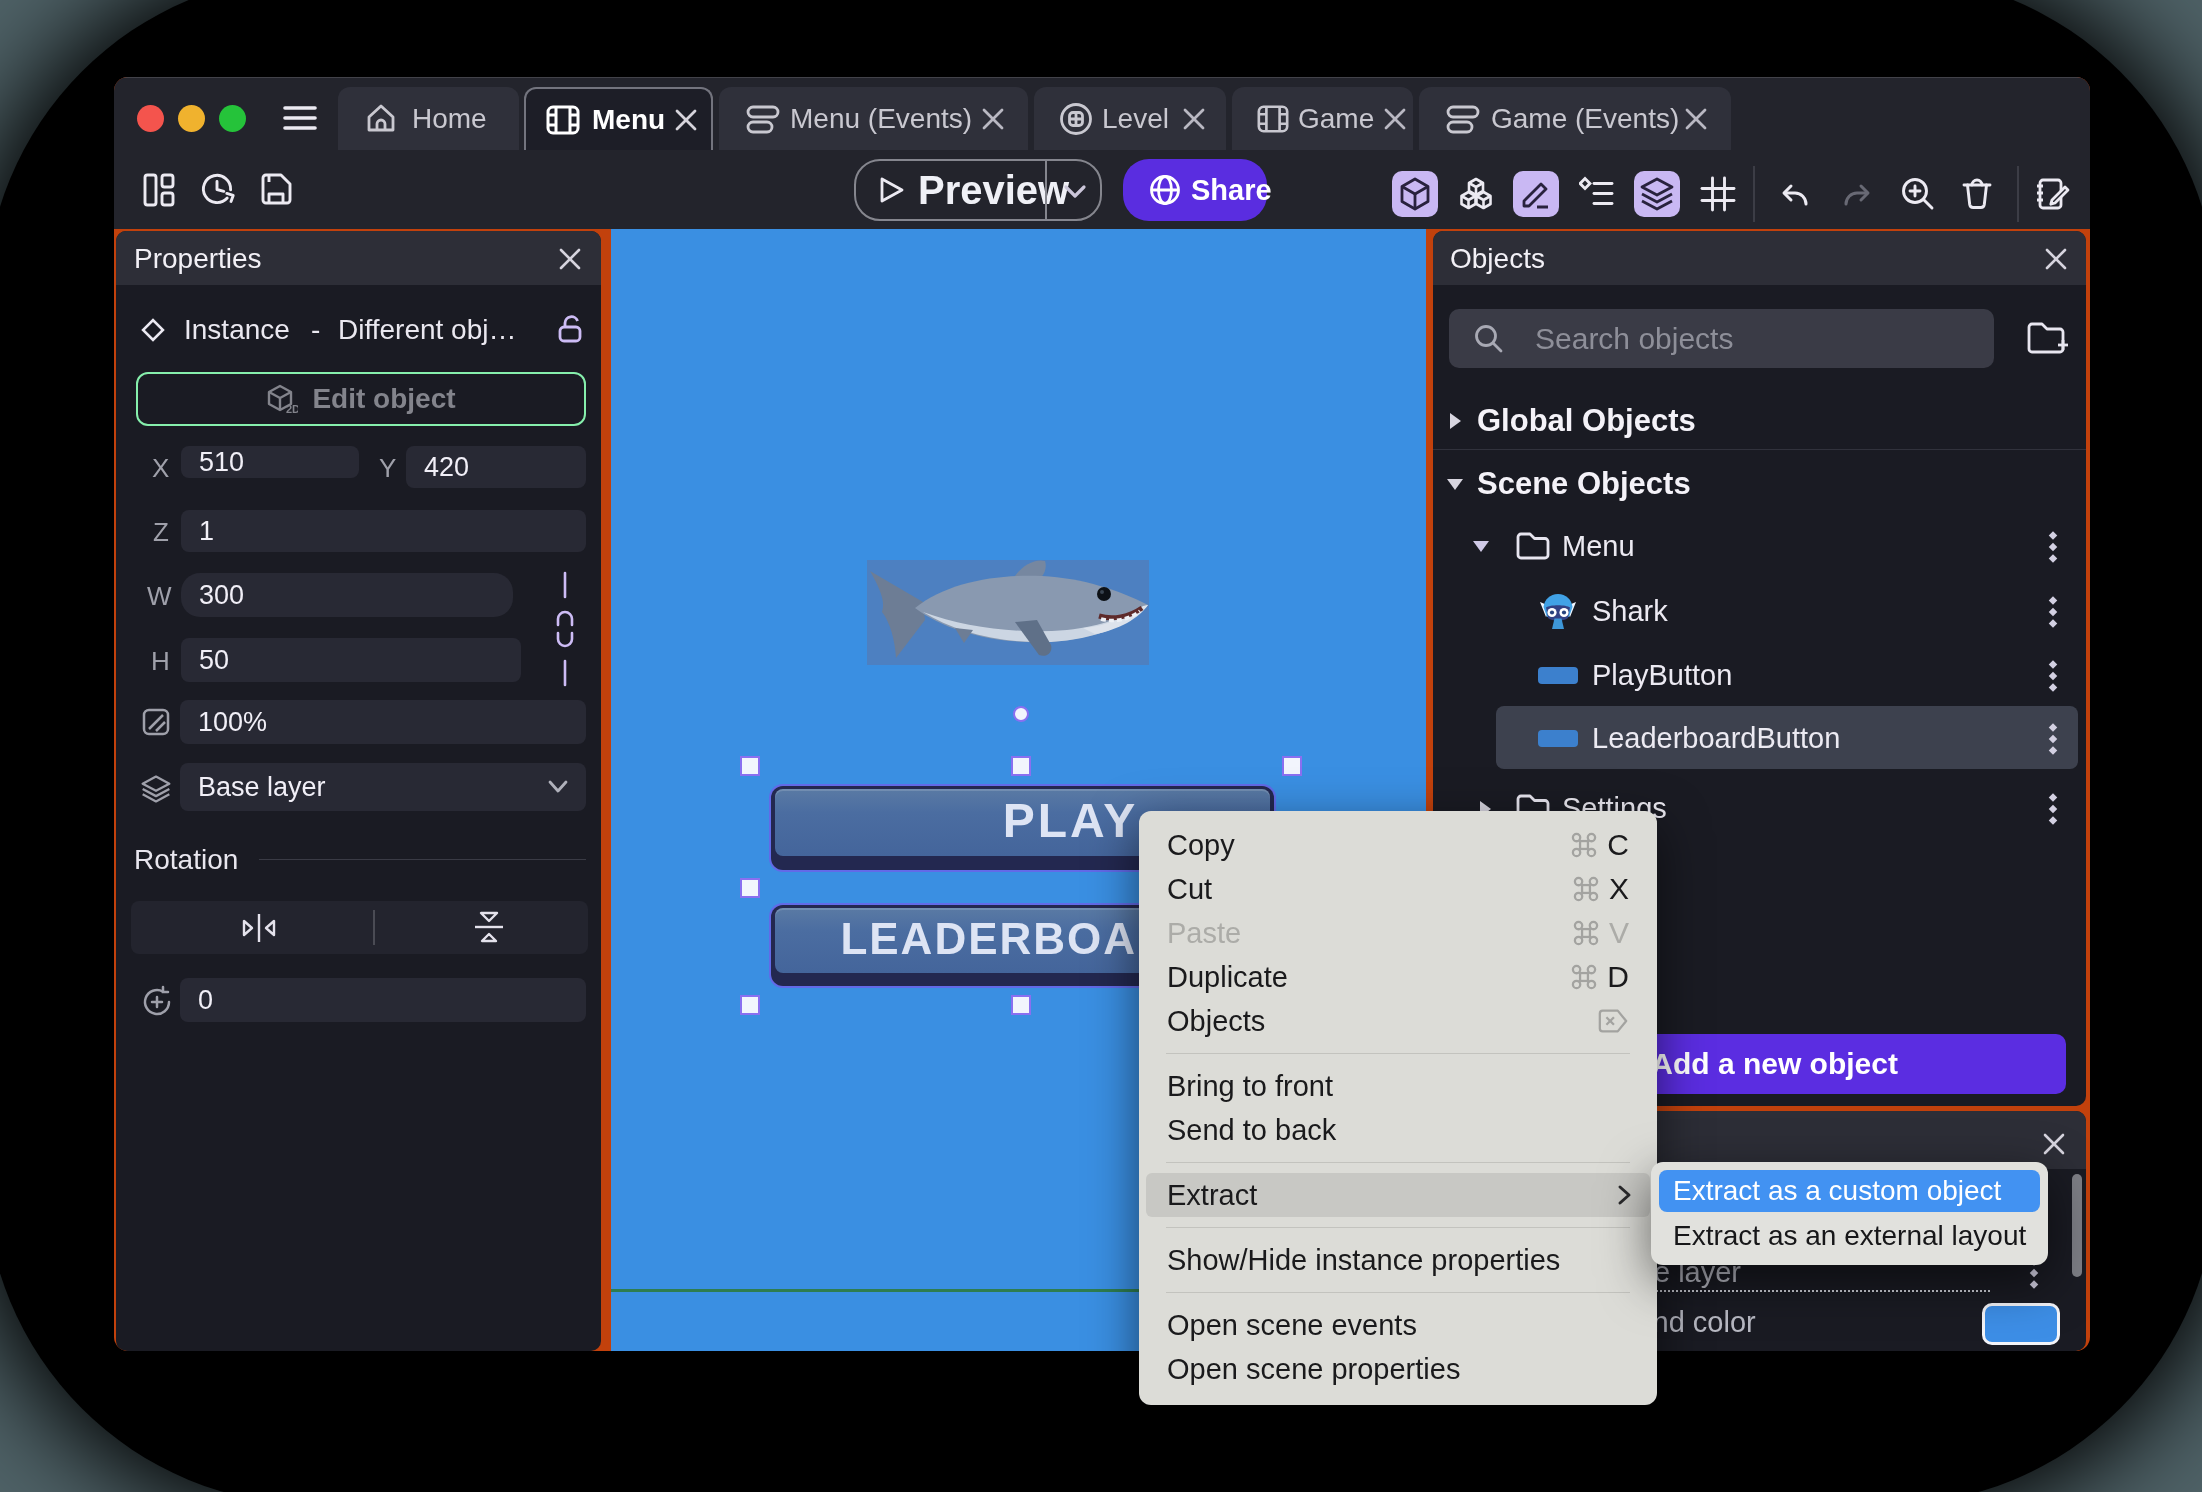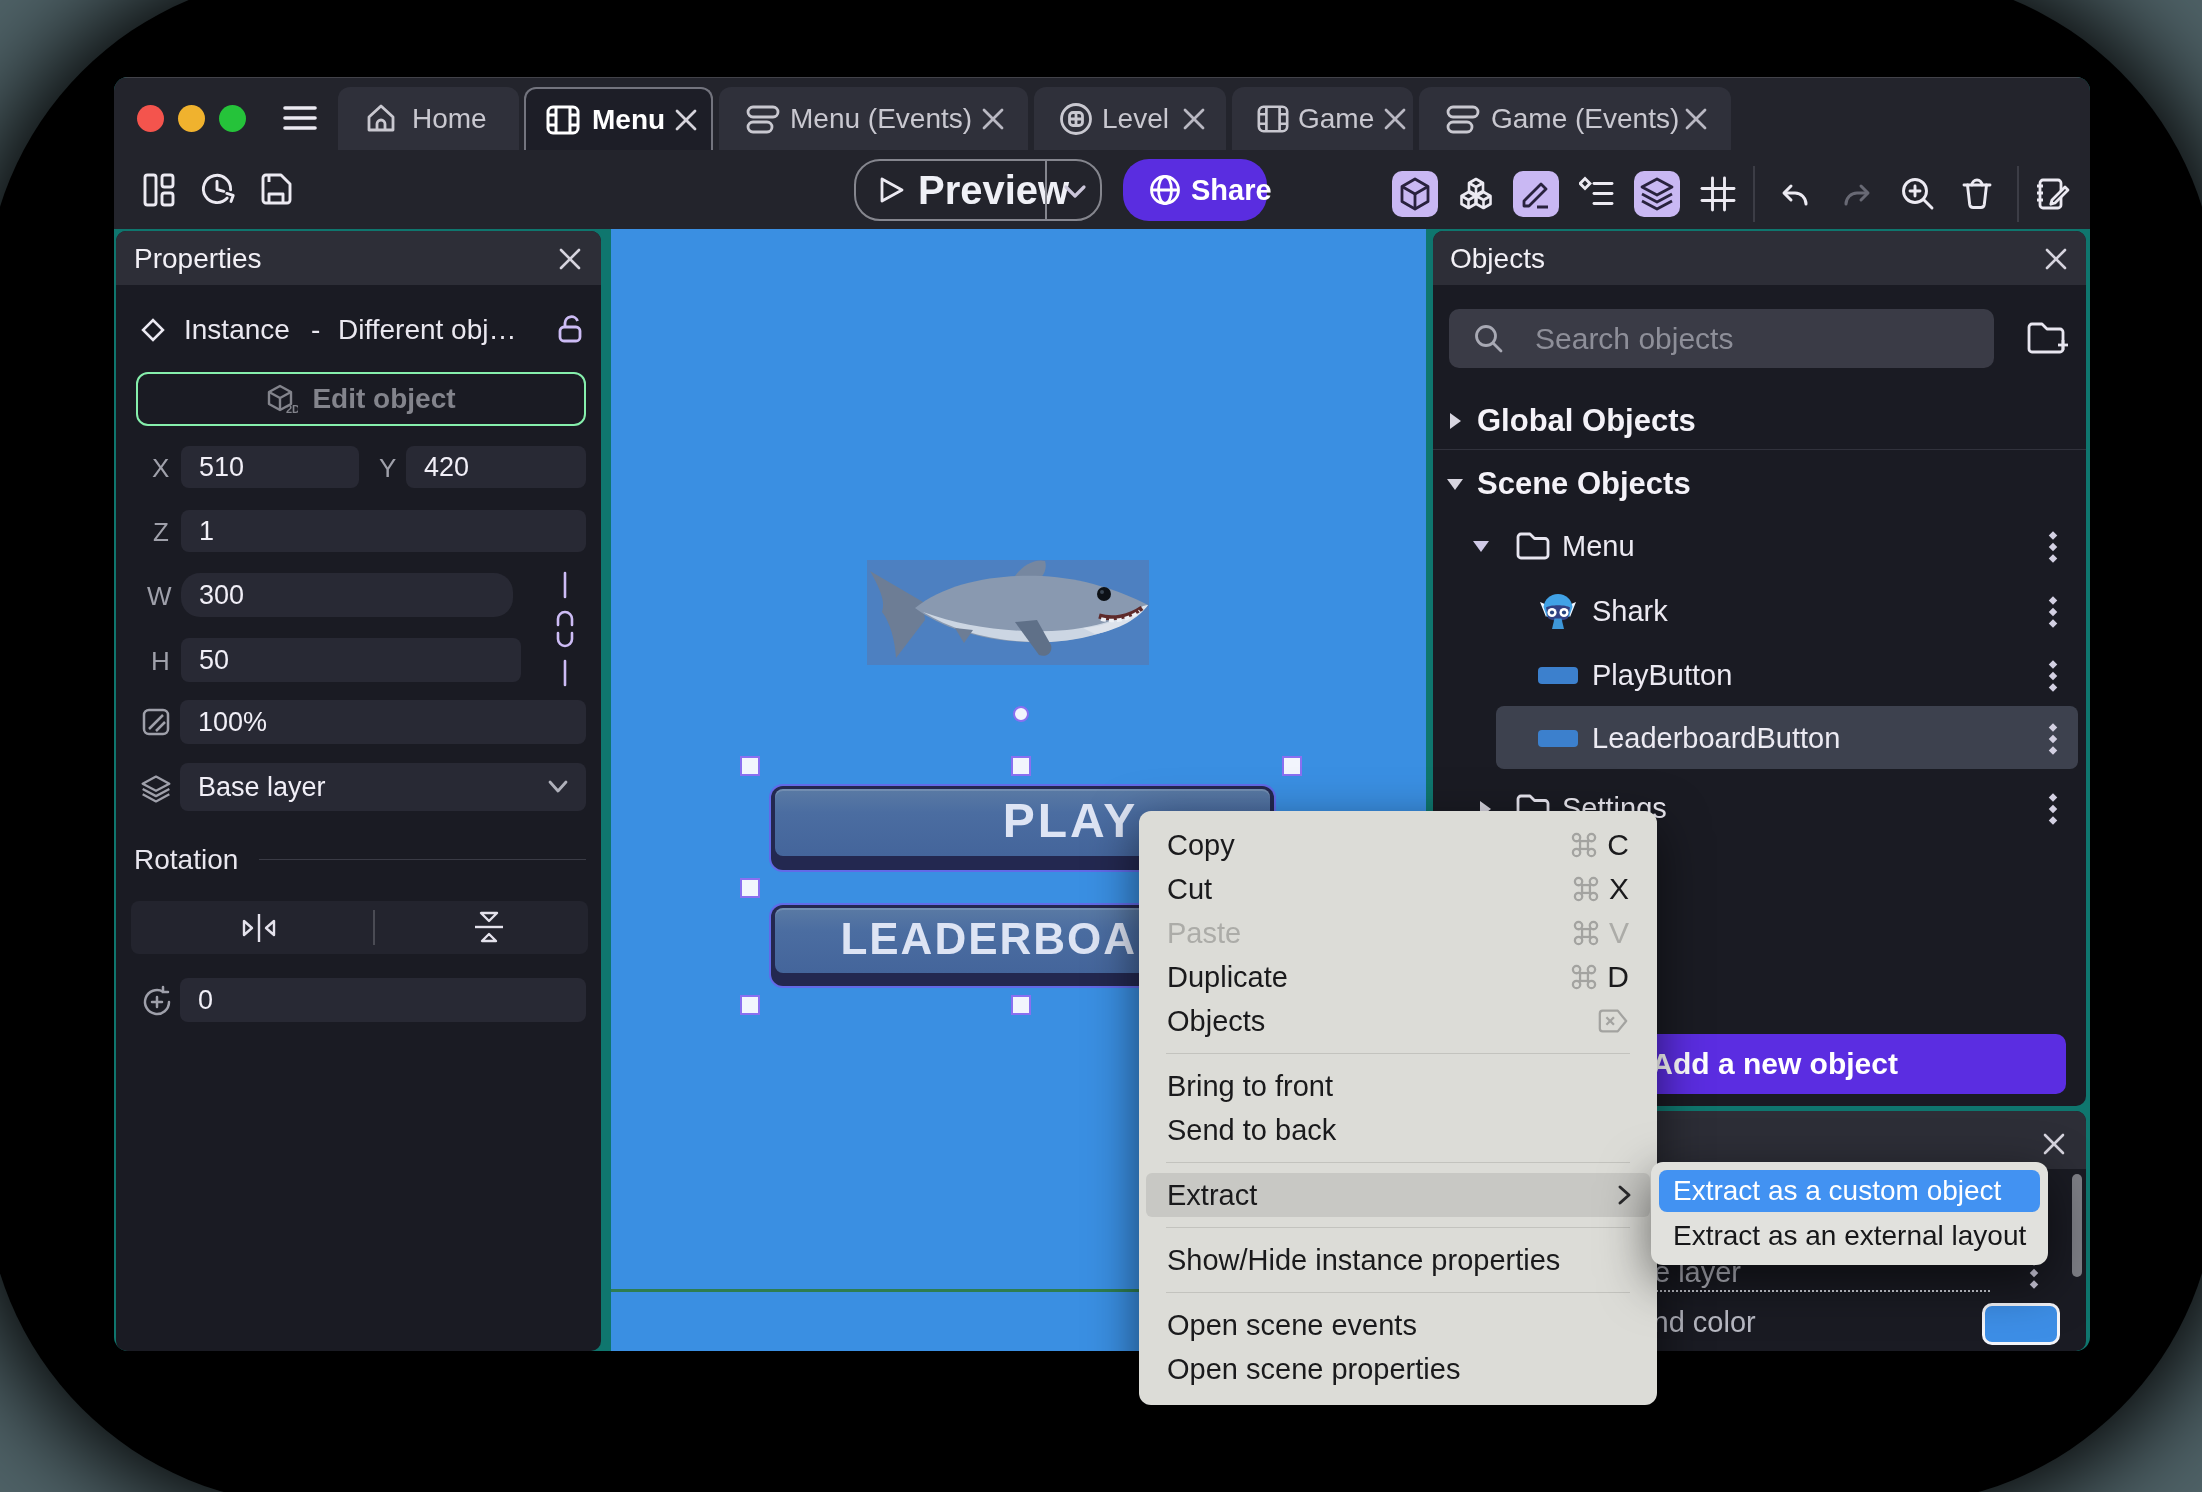--- a/index.html
+++ b/index.html
@@ -1,18 +1,18 @@
 <!DOCTYPE html>
 <html><head>
 <meta charset="utf-8">
 <style>
 html,body{margin:0;padding:0;width:2202px;height:1492px;overflow:hidden;background:#4f6267;font-family:"Liberation Sans",sans-serif;}
 .abs{position:absolute;}
 .shadow-blob{position:absolute;left:-15px;top:-25px;width:2232px;height:1530px;background:#000;border-radius:330px;box-shadow:0 0 100px 20px #000;}
-.win{position:absolute;left:114px;top:77px;width:1976px;height:1274px;border-radius:14px;background:#0f766e;}
+.win{position:absolute;left:114px;top:77px;width:1976px;height:1274px;border-radius:14px;background:#c2410c;}
 .win-inner{position:absolute;inset:0;border-radius:14px;overflow:hidden;}
 .titlebar{position:absolute;left:0;top:0;width:100%;height:152px;background:#23242c;box-shadow:inset 0 1px 0 rgba(255,255,255,0.14);}
 .tab{position:absolute;top:10px;height:63px;border-radius:12px 12px 0 0;background:#2f303a;color:#c9c8d0;font-size:28px;}
 .tab.active{background:#1d1e27;border:2px solid #73747e;border-bottom:none;color:#fff;font-weight:bold;}
 .ticon{position:absolute;top:50%;transform:translateY(-50%);}
 .tlabel{position:absolute;top:50%;transform:translateY(-50%);white-space:nowrap;}
 .tlight{position:absolute;width:27px;height:27px;border-radius:50%;}
 .panel{position:absolute;background:#1a1b23;border-radius:10px;}
 .phead{position:absolute;left:0;top:0;width:100%;height:54px;background:#2d2e37;border-radius:10px 10px 0 0;}
 .inp{position:absolute;background:#282934;border-radius:8px;color:#f1eff7;font-size:27px;}
@@ -301,21 +301,21 @@
               <g fill="none" stroke="#83848c" stroke-width="2.4" stroke-linejoin="round">
                 <path d="M14 3 L25 9 V21 L14 27 L3 21 V9 Z"></path>
                 <path d="M3 9 L14 15 L25 9 M14 15 V27"></path>
               </g>
               <text x="20" y="30" font-size="11" fill="#83848c" font-weight="bold">2D</text>
             </svg>
      <span style="color:#83848c;font-size:28px;font-weight:bold;">Edit object</span>
    </div>
  </div>
  <div class="lbl" style="left:36px;top:222px;">X</div>
- <div class="inp" style="left:65px;top:215px;width:178px;height:42px;">
+ <div class="inp" style="left:65px;top:215px;width:178px;height:32px;">
           <span>510</span>
         </div>
  <div class="lbl" style="left:263px;top:222px;">Y</div>
  <div class="inp" style="left:290px;top:215px;width:180px;height:42px;">
           <span>420</span>
         </div>
  <div class="lbl" style="left:37px;top:286px;">Z</div>
  <div class="inp" style="left:65px;top:279px;width:405px;height:42px;">
           <span>1</span>
         </div>

